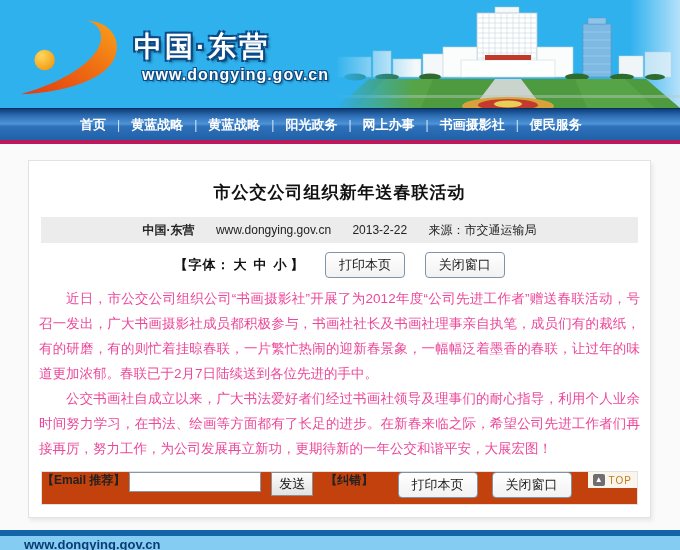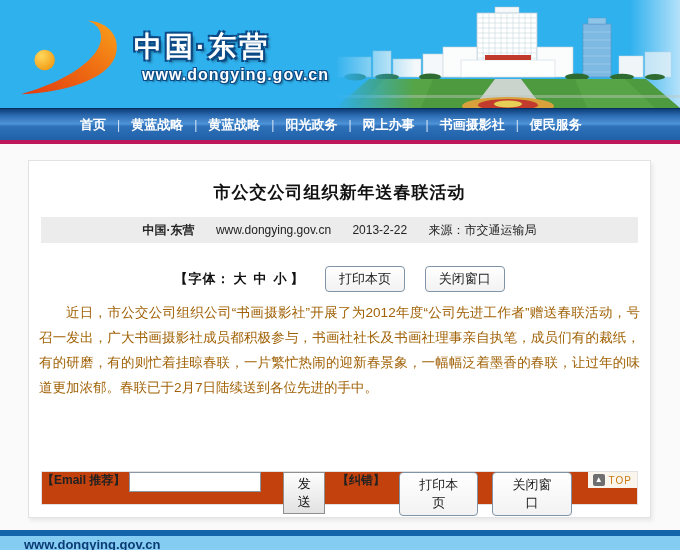--- a/index.html
+++ b/index.html
@@ -38,44 +38,44 @@
     position:absolute; left:28px; top:16px; width:623px; height:358px;
     background:#fff; border:1px solid #e2e2e2; box-shadow:2px 3px 4px rgba(0,0,0,.07);
   }
   .article-title { margin-top:20px; text-align:center; font-size:17px; font-weight:bold; color:#111; letter-spacing:1px; }
   .meta-bar {
     margin:13px 12px 0; height:26px; line-height:26px; background:#ececec;
     text-align:center; font-size:12px; color:#222; white-space:nowrap;
   }
   .meta-bar .m { margin:0 9px; }
   .meta-site-name { font-weight:bold; }
-  .controls-row { margin-top:23px; text-align:center; font-size:13px; color:#111; }
+  .controls-row { margin-top:9px; text-align:center; font-size:13px; color:#111; }
   .font-ctl { font-weight:bold; letter-spacing:1px; }
   .font-size-link { cursor:pointer; margin:0 3px; text-decoration:none; color:#111; }
   .btn {
     display:inline-block; padding:3px 13px; margin-left:16px; font-size:13px; color:#222;
     font-family:"Liberation Sans",sans-serif;
     background:linear-gradient(#ffffff,#f2f2f2); border:1px solid #7f94a6; border-radius:4px; cursor:pointer;
   }
-  .article-body { margin:8px 10px 0; font-size:13.5px; line-height:25px; color:#a16207; text-align:justify; }
+  .article-body { margin:8px 10px 0; font-size:13.5px; line-height:25px; color:#ec4899; text-align:justify; }
   .article-body p { text-indent:2em; }
 
   
   .toolbar {
     position:absolute; left:12px; right:12px; bottom:12px; height:34px;
     background:#c2410c; border:1px solid #e2e1e1; display:flex; align-items:flex-start; padding:0 0; font-size:12px; color:#222;
   }
   .email-label, .correction { font-weight:bold; white-space:nowrap; }
   .correction { cursor:pointer; text-decoration:none; color:#222; margin-left:12px; }
   .email-input {
     width:132px; height:20px; margin-left:4px; border:1px solid #8a97a5; background:#fff;
     font-size:12px; padding:0 3px; font-family:"Liberation Sans",sans-serif;
   }
   .send-btn {
-    margin-left:22px; padding:2px 7px; font-size:13px; color:#111; cursor:pointer;
+    margin-left:10px; padding:2px 7px; font-size:13px; color:#111; cursor:pointer;
     background:linear-gradient(#fdfdfd,#e2e2e2); border:1px solid #8f8f8f; font-family:"Liberation Sans",sans-serif;
   }
   .spacer { flex:1 1 auto; }
   .toolbar .btn { margin-left:14px; }
   .top-link { display:flex; align-items:center; margin-left:16px; background:#faf6ee; padding:2px 5px; text-decoration:none; cursor:pointer; }
   .top-icon {
     width:12px; height:12px; background:#6f6f6f; border-radius:2px; color:#fff;
     font-size:8px; line-height:12px; text-align:center; display:inline-block;
   }
   .top-label { margin-left:4px; font-size:10px; font-weight:normal; color:#c97a12; letter-spacing:1px; }
@@ -235,20 +235,21 @@
       <div class="controls-row">
         <span class="font-ctl">
           <span>【字体：</span><a class="font-size-link">大</a><a class="font-size-link">中</a><a class="font-size-link">小</a><span>】</span>
         </span>
         <button class="btn">打印本页</button>
         <button class="btn">关闭窗口</button>
       </div>
 
       <div class="article-body">
         <p>近日，市公交公司组织公司“书画摄影社”开展了为2012年度“公司先进工作者”赠送春联活动，号召一发出，广大书画摄影社成员都积极参与，书画社社长及书画社理事亲自执笔，成员们有的裁纸，有的研磨，有的则忙着挂晾春联，一片繁忙热闹的迎新春景象，一幅幅泛着墨香的春联，让过年的味道更加浓郁。春联已于2月7日陆续送到各位先进的手中。</p>
+        <p>公交书画社自成立以来，广大书法爱好者们经过书画社领导及理事们的耐心指导，利用个人业余时间努力学习，在书法、绘画等方面都有了长足的进步。在新春来临之际，希望公司先进工作者们再接再厉，努力工作，为公司发展再立新功，更期待新的一年公交和谐平安，大展宏图！</p>
       </div>
 
       <div class="toolbar">
         <span class="email-label">【Email 推荐】</span>
         <input class="email-input" type="text" value="" style="">
         <button class="send-btn">发送</button>
         <a class="correction">【纠错】</a>
         <span class="spacer"></span>
         <button class="btn">打印本页</button>
         <button class="btn">关闭窗口</button>

